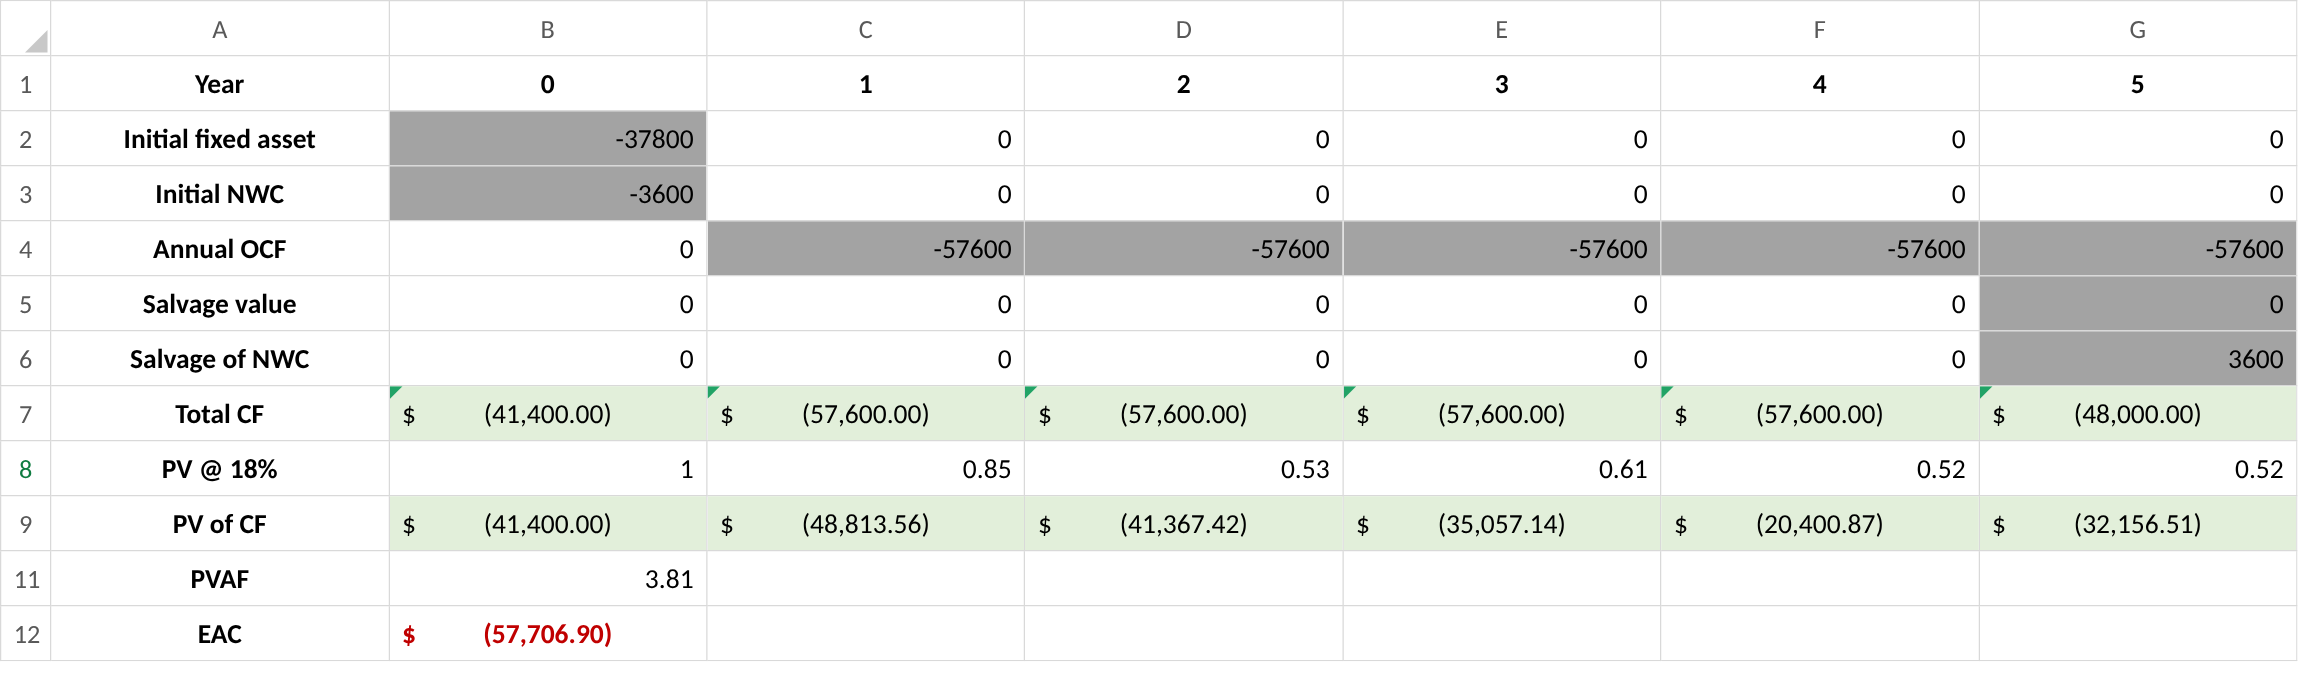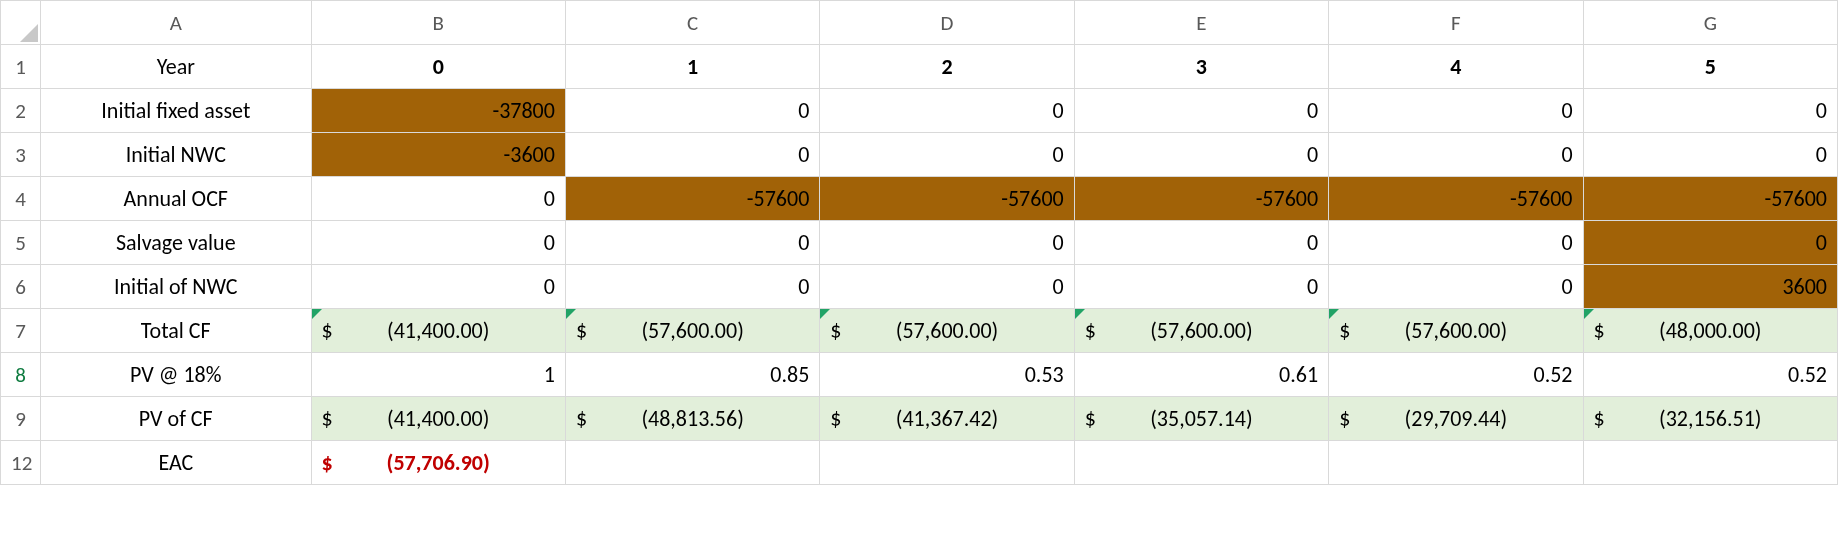--- a/index.html
+++ b/index.html
@@ -62,31 +62,31 @@
     font-size:21px;
     padding:0;
   }
   th.rowhdr.sel { color:#107c41; }
 
   
   col.cornercol { width:40px; }
   col.colA { width:270px; }
   col.colData { width:254px; }
 
-  td.labelcell { text-align:center; font-weight:400; }
+  td.labelcell { text-align:center; font-weight:700; }
   td.num { text-align:right; font-variant-numeric: tabular-nums; }
   td.hdrnum { text-align:center; font-weight:700; }
 
   
   td.acct { position:relative; }
   td.acct .cur { position:absolute; left:10px; }
   td.acct .val { display:block; text-align:center; }
 
   
-  .fill-blue  { background:#a16207; }
+  .fill-blue  { background:#a3a3a3; }
   .fill-green { background:#e2efda; }
 
   
   .tick { position:relative; }
   .tick::before{
     content:"";
     position:absolute;
     left:0; top:0;
     width:0;height:0;
     border-style:solid;
@@ -173,21 +173,21 @@
     <td class="num">0</td>
     <td class="num">0</td>
     <td class="num">0</td>
     <td class="num">0</td>
     <td class="num">0</td>
     <td class="num fill-blue">0</td>
   </tr>
 
   <tr>
     <th class="rowhdr">6</th>
-    <td class="labelcell">Initial of NWC</td>
+    <td class="labelcell">Salvage of NWC</td>
     <td class="num">0</td>
     <td class="num">0</td>
     <td class="num">0</td>
     <td class="num">0</td>
     <td class="num">0</td>
     <td class="num fill-blue">3600</td>
   </tr>
 
   <tr>
     <th class="rowhdr">7</th>
@@ -243,29 +243,39 @@
     <td class="num acct fill-green">
           <span class="cur">$</span>
           <span class="val">(41,367.42)</span>
         </td>
     <td class="num acct fill-green">
           <span class="cur">$</span>
           <span class="val">(35,057.14)</span>
         </td>
     <td class="num acct fill-green">
           <span class="cur">$</span>
-          <span class="val">(29,709.44)</span>
+          <span class="val">(20,400.87)</span>
         </td>
     <td class="num acct fill-green">
           <span class="cur">$</span>
           <span class="val">(32,156.51)</span>
         </td>
   </tr>
 
 
+  <tr>
+    <th class="rowhdr">11</th>
+    <td class="labelcell">PVAF</td>
+    <td class="num">3.81</td>
+    <td></td>
+    <td></td>
+    <td></td>
+    <td></td>
+    <td></td>
+  </tr>
 
   <tr>
     <th class="rowhdr">12</th>
     <td class="labelcell">EAC</td>
     <td class="num acct redbold">
           <span class="cur">$</span>
           <span class="val">(57,706.90)</span>
         </td>
     <td></td>
     <td></td>

